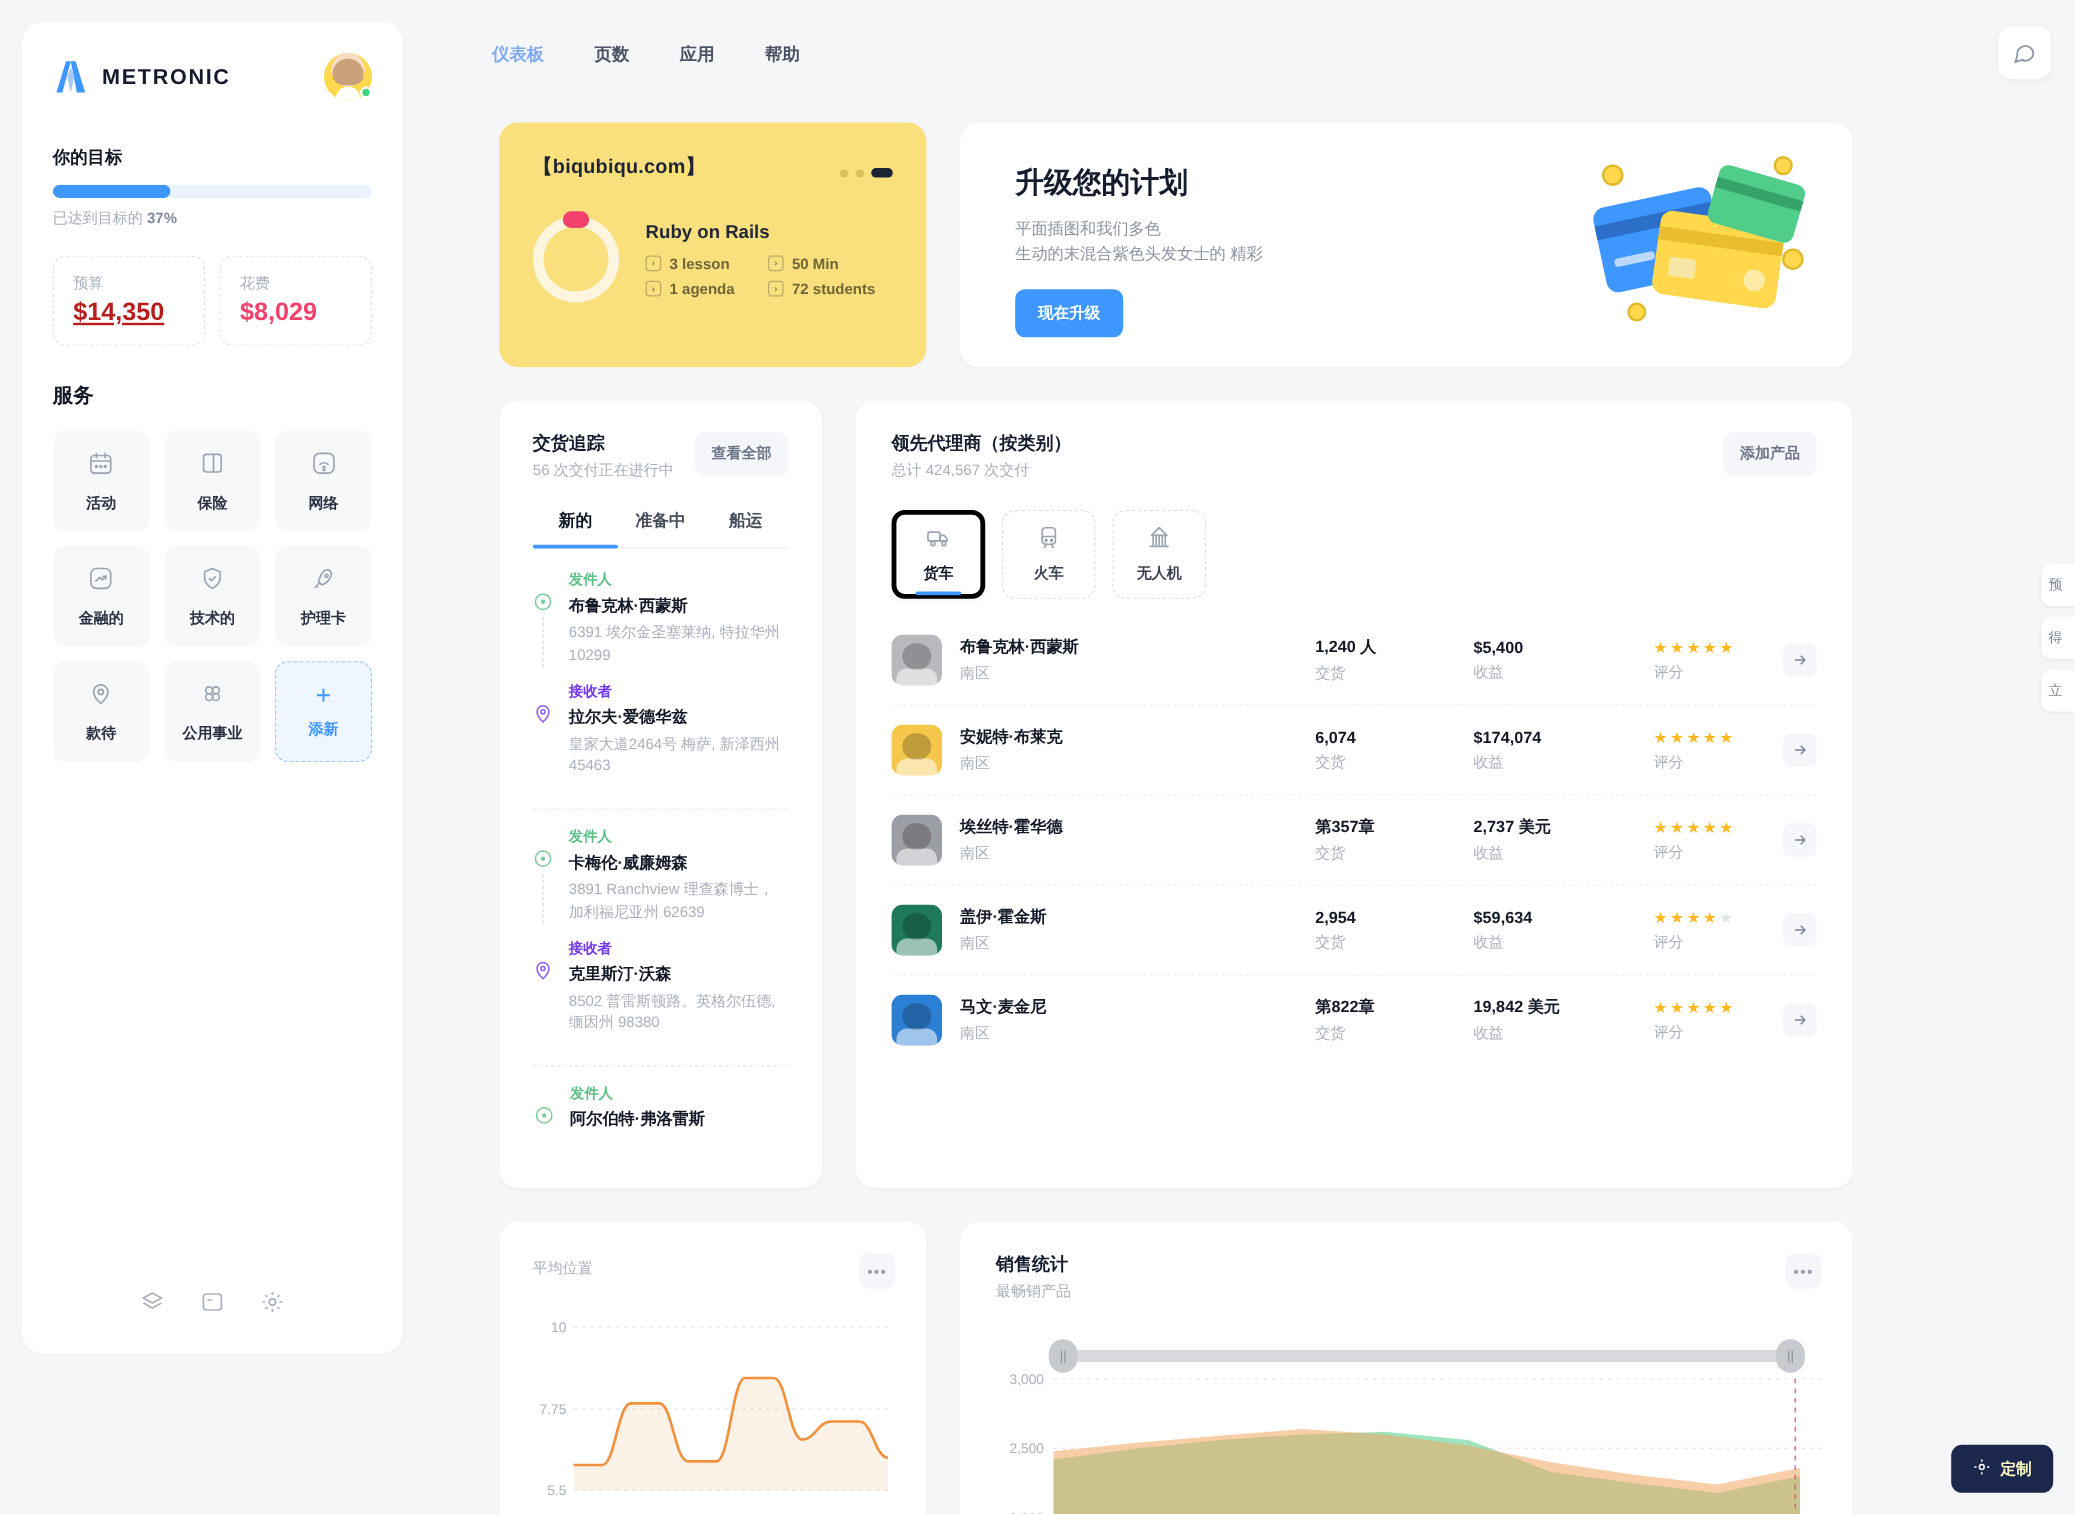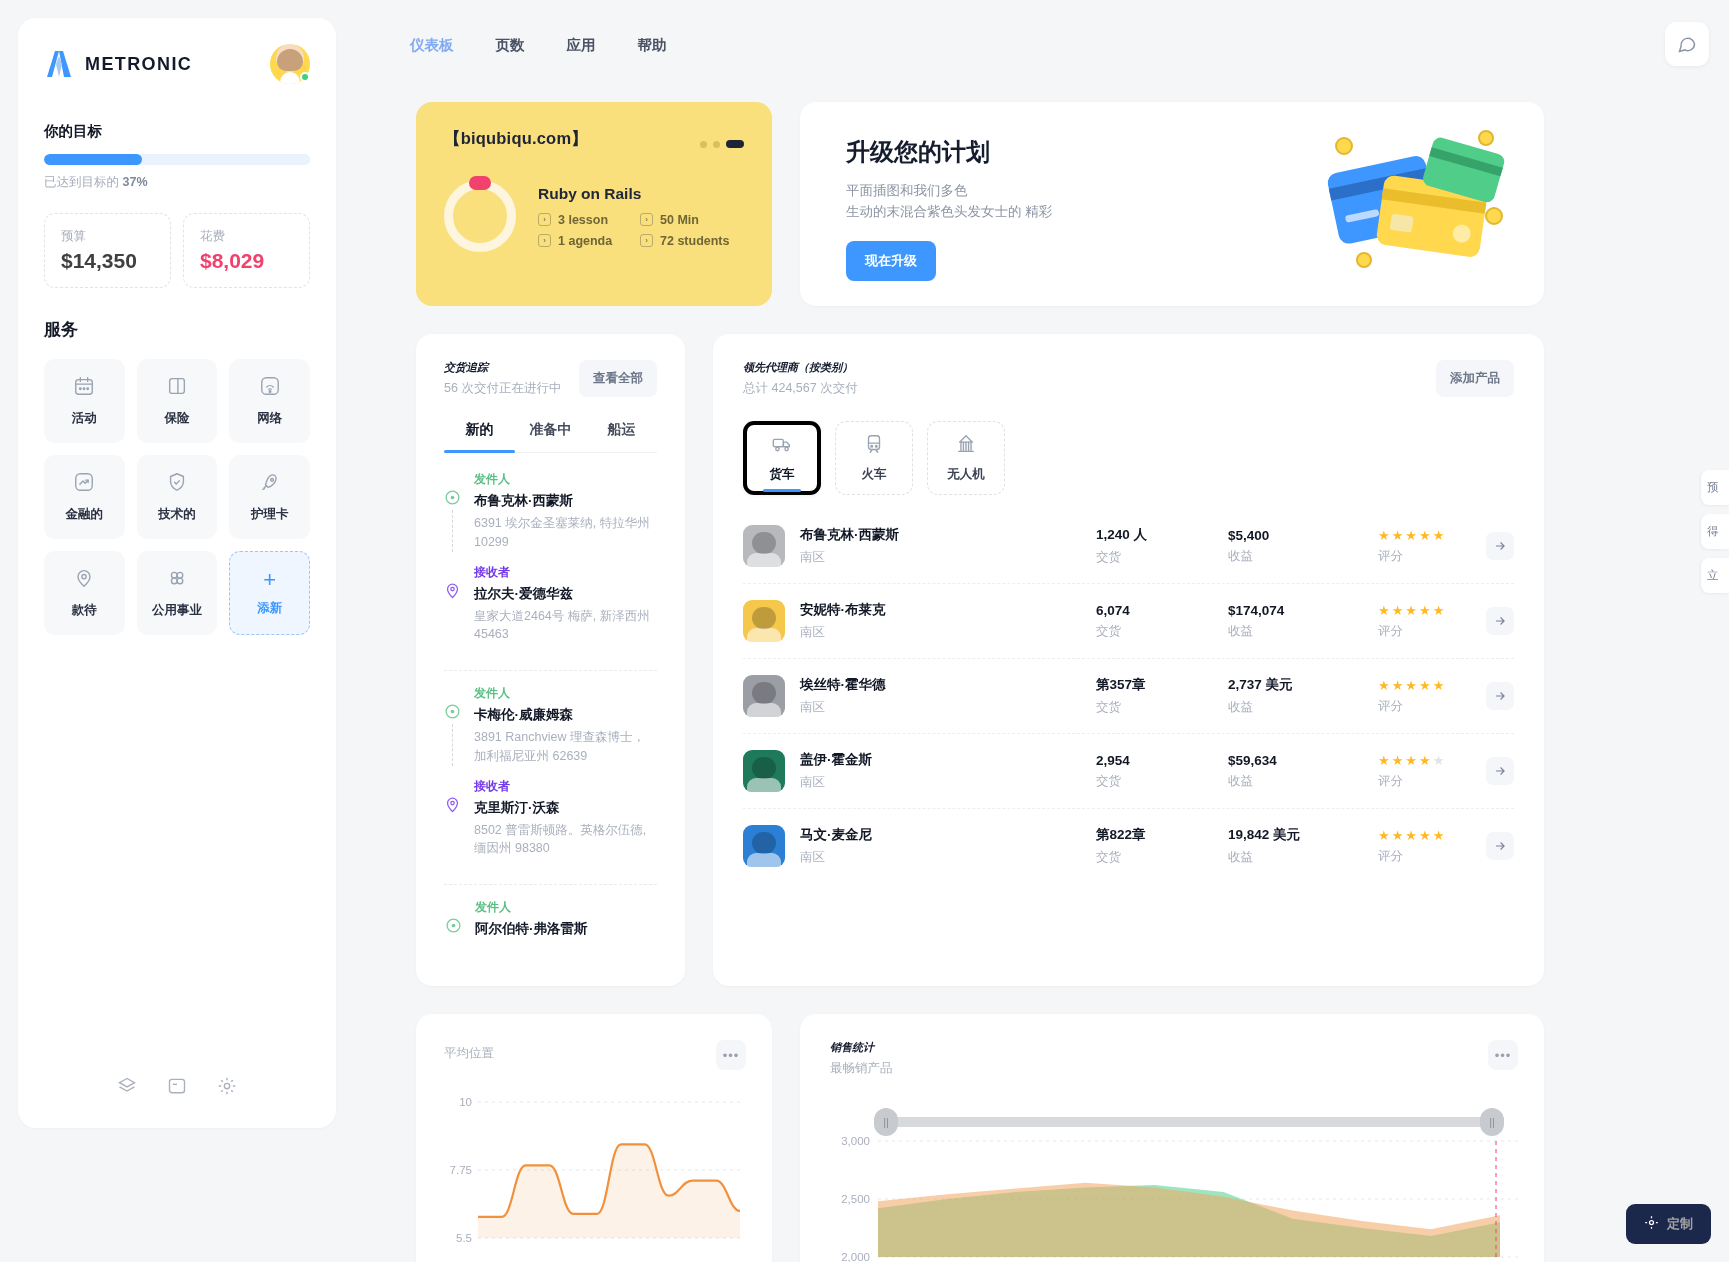--- a/index.html
+++ b/index.html
@@ -43,21 +43,21 @@
   .goal-title { font-size: 14.5px; font-weight: 700; color: #121826; margin-bottom: 13px; }
   .progress-track { height: 11px; border-radius: 6px; background: #eaf2fe; overflow: hidden; }
   .progress-fill { height: 100%; border-radius: 6px; background: #3e97ff; }
   .goal-caption { font-size: 12.5px; color: #a5adbb; margin-top: 9px; }
   .goal-caption b { color: #7e8a9c; font-weight: 600; }
 
   .kpis { display: flex; gap: 12px; margin-top: 22px; }
   .kpi { flex: 1; border: 1px dashed #dfe3ea; border-radius: 11px; padding: 14px 0 14px 16px; }
   .kpi-label { font-size: 12.5px; color: #a7aebb; margin-bottom: 4px; }
   .kpi-value { font-size: 21px; font-weight: 700; }
-  .kpi-value.green { color: #404040; }
+  .kpi-value.green { color: #b91c1c; text-decoration: underline; }
   .kpi-value.red { color: #f1416c; }
 
   .section-title { font-size: 17px; font-weight: 700; color: #121826; margin: 30px 0 18px 0; }
   .svc-grid { display: grid; grid-template-columns: repeat(3, 1fr); gap: 12px; }
   .svc {
     height: 84px; border-radius: 11px; background: #f7f8fa;
     display: flex; flex-direction: column; align-items: center; justify-content: center; gap: 9px;
   }
   .svc-label { font-size: 12.5px; font-weight: 600; color: #2a3142; }
   .svc.add { background: #eff6ff; border: 1px dashed #9cc4f5; }
@@ -100,21 +100,21 @@
   
   .promo-white { flex: 1; height: 204px; padding: 34px 0 0 46px; position: relative; overflow: hidden; }
   .promo-h { font-size: 24px; font-weight: 700; color: #141c2e; margin-bottom: 13px; }
   .promo-p { font-size: 13.5px; color: #8b94a3; line-height: 1.55; }
   .btn-primary { margin-top: 18px; display: inline-block; background: #3e97ff; color: #fff; font-size: 13px; font-weight: 600; padding: 11px 19px; border-radius: 8px; border: 0; cursor: pointer; }
   .illus { position: absolute; right: 38px; top: 18px; }
 
   
   .delivery { width: 356px; padding: 26px 28px 22px 28px; }
   .card-head { display: flex; justify-content: space-between; align-items: flex-start; }
-  .card-title { font-size: 11px; font-weight: 700; color: #141c2e; font-style: italic; }
+  .card-title { font-size: 15px; font-weight: 700; color: #141c2e; }
   .card-sub { font-size: 12.5px; color: #a8b0bd; margin-top: 5px; }
   .btn-soft { background: #f4f6f9; color: #6c7689; font-size: 12.5px; font-weight: 600; border: 0; border-radius: 8px; padding: 10px 14px; cursor: pointer; }
   .tabs { display: flex; gap: 0; margin-top: 24px; border-bottom: 1px solid #eef0f4; }
   .tab { flex: 1; text-align: center; font-size: 14px; font-weight: 600; color: #454c5c; padding-bottom: 13px; position: relative; cursor: pointer; }
   .tab.active { color: #101828; }
   .tab.active::after { content: ""; position: absolute; left: 0; right: 0; bottom: -1px; height: 3px; border-radius: 2px; background: #3e97ff; }
   .track-list { margin-top: 18px; }
   .track-block { padding-bottom: 14px; }
   .track-block.divided { border-bottom: 1px dashed #e7eaf0; margin-bottom: 14px; }
   .track-item { display: flex; gap: 13px; position: relative; padding-bottom: 12px; }
@@ -165,21 +165,21 @@
   .slider { margin-top: 40px; height: 10px; background: #d7d9dd; border-radius: 5px; position: relative; }
   .slider .h { position: absolute; top: -9px; width: 24px; height: 28px; border-radius: 13px; background: #c7cace; display: flex; align-items: center; justify-content: center; color: #8b8f96; font-size: 11px; }
   .slider .h.l { left: -4px; }
   .slider .h.r { right: -4px; }
   .ax { font-size: 11.5px; fill: #a9b0bd; }
 
   
   .rail { position: absolute; right: 0; top: 470px; width: 28px; }
   .rail div { background: #fff; border-radius: 8px 0 0 8px; padding: 10px 6px; font-size: 11.5px; color: #7b8495; margin-bottom: 9px; box-shadow: -1px 1px 3px rgba(0,0,0,.05); }
   .customize {
-    position: absolute; right: 18px; bottom: 18px; background: #1c274c; color: #a3a3a3;
+    position: absolute; right: 18px; bottom: 18px; background: #1c274c; color: #fef9c3;
     border-radius: 9px; padding: 11px 18px; font-size: 13px; font-weight: 600;
     display: flex; align-items: center; gap: 8px; cursor: pointer;
   }
 </style>
 </head>
 <body>
 
 <div class="app">
 
   <aside class="sidebar">

